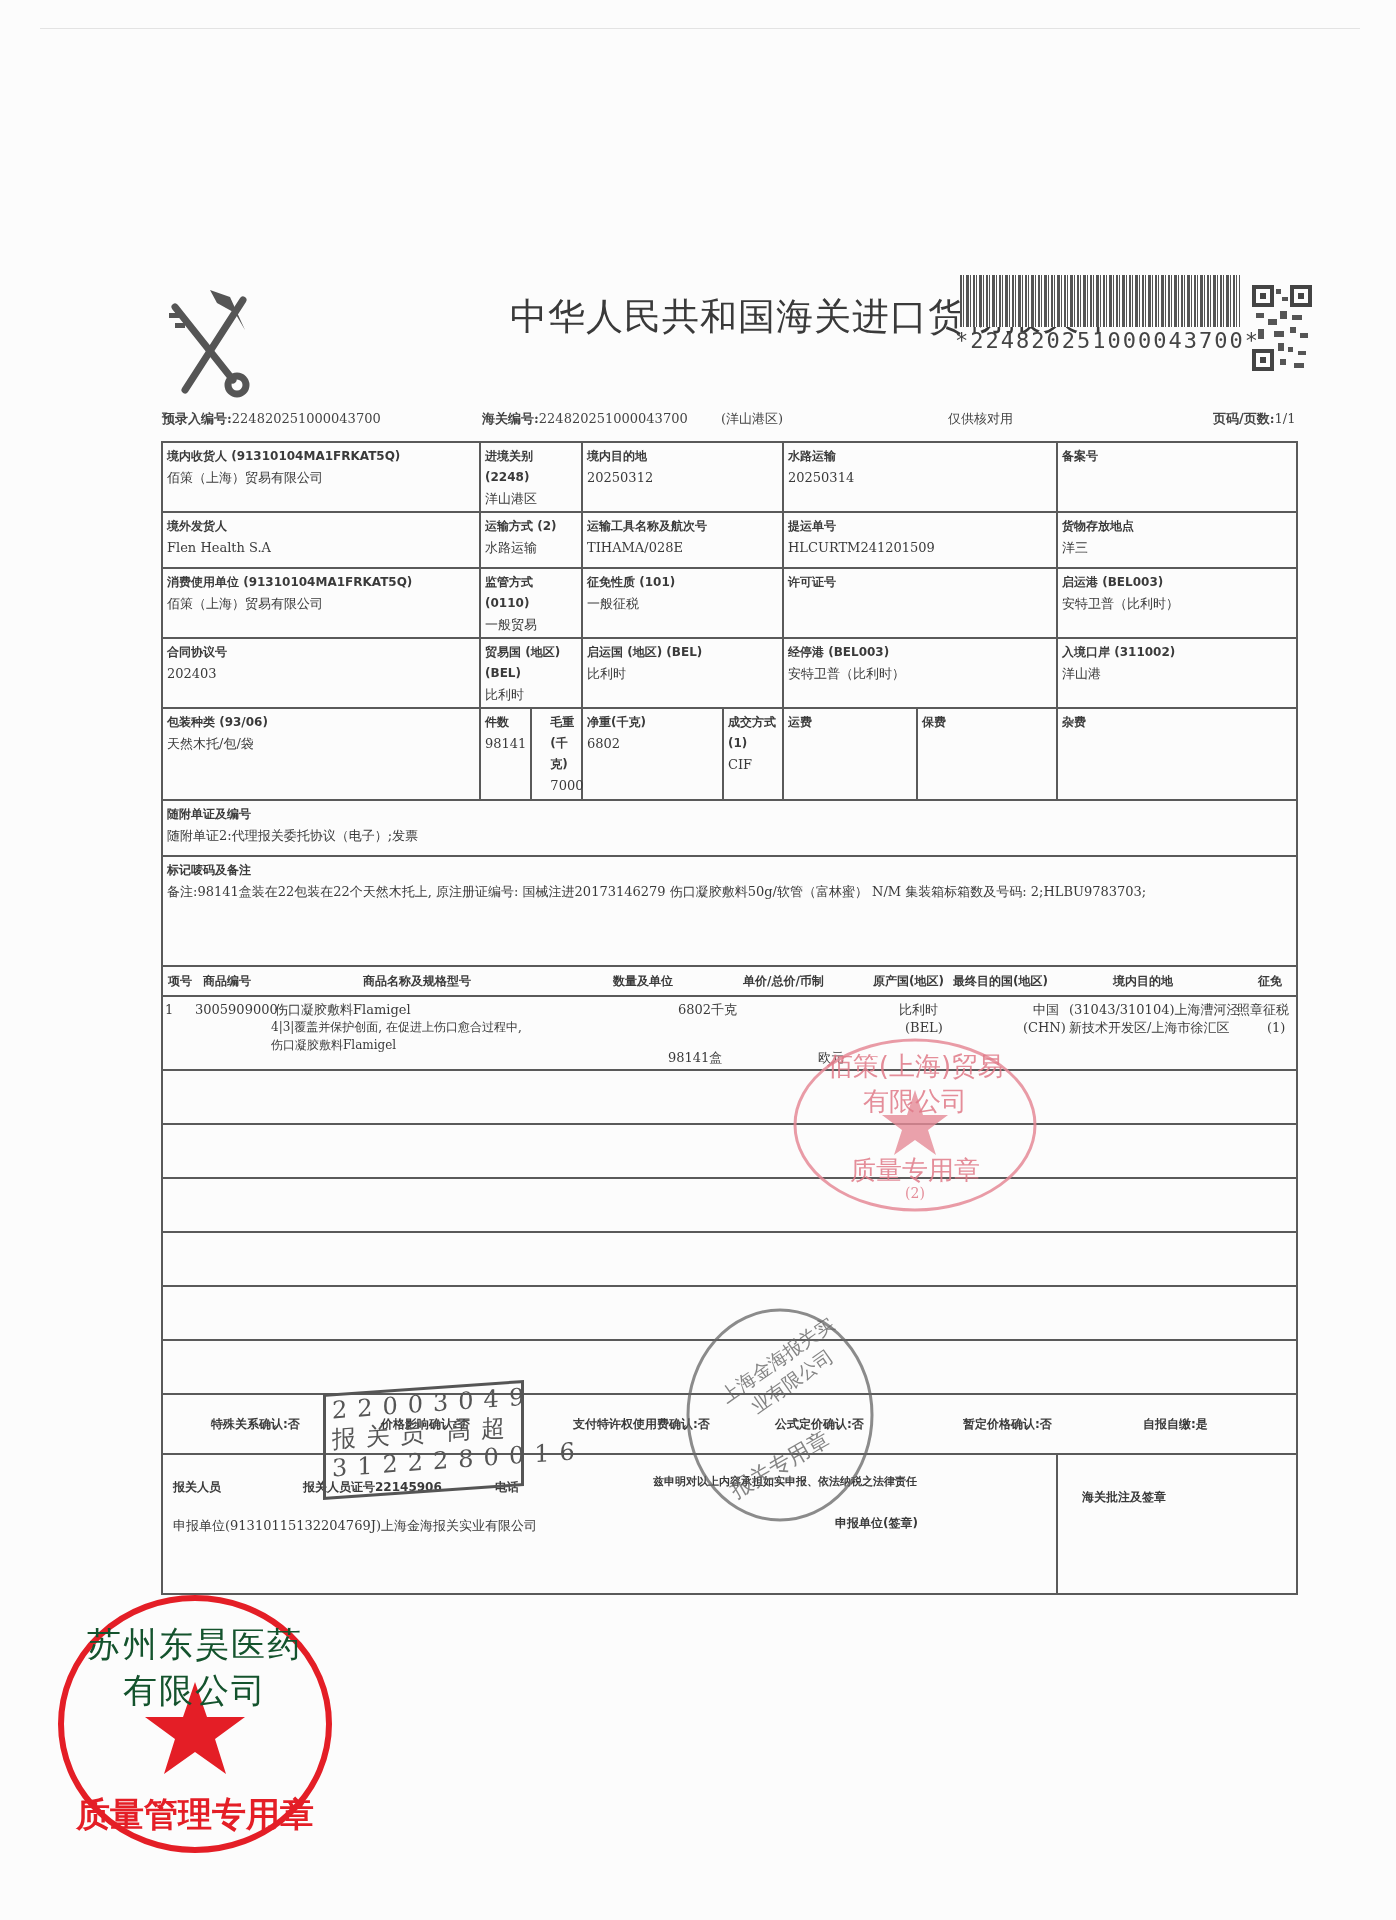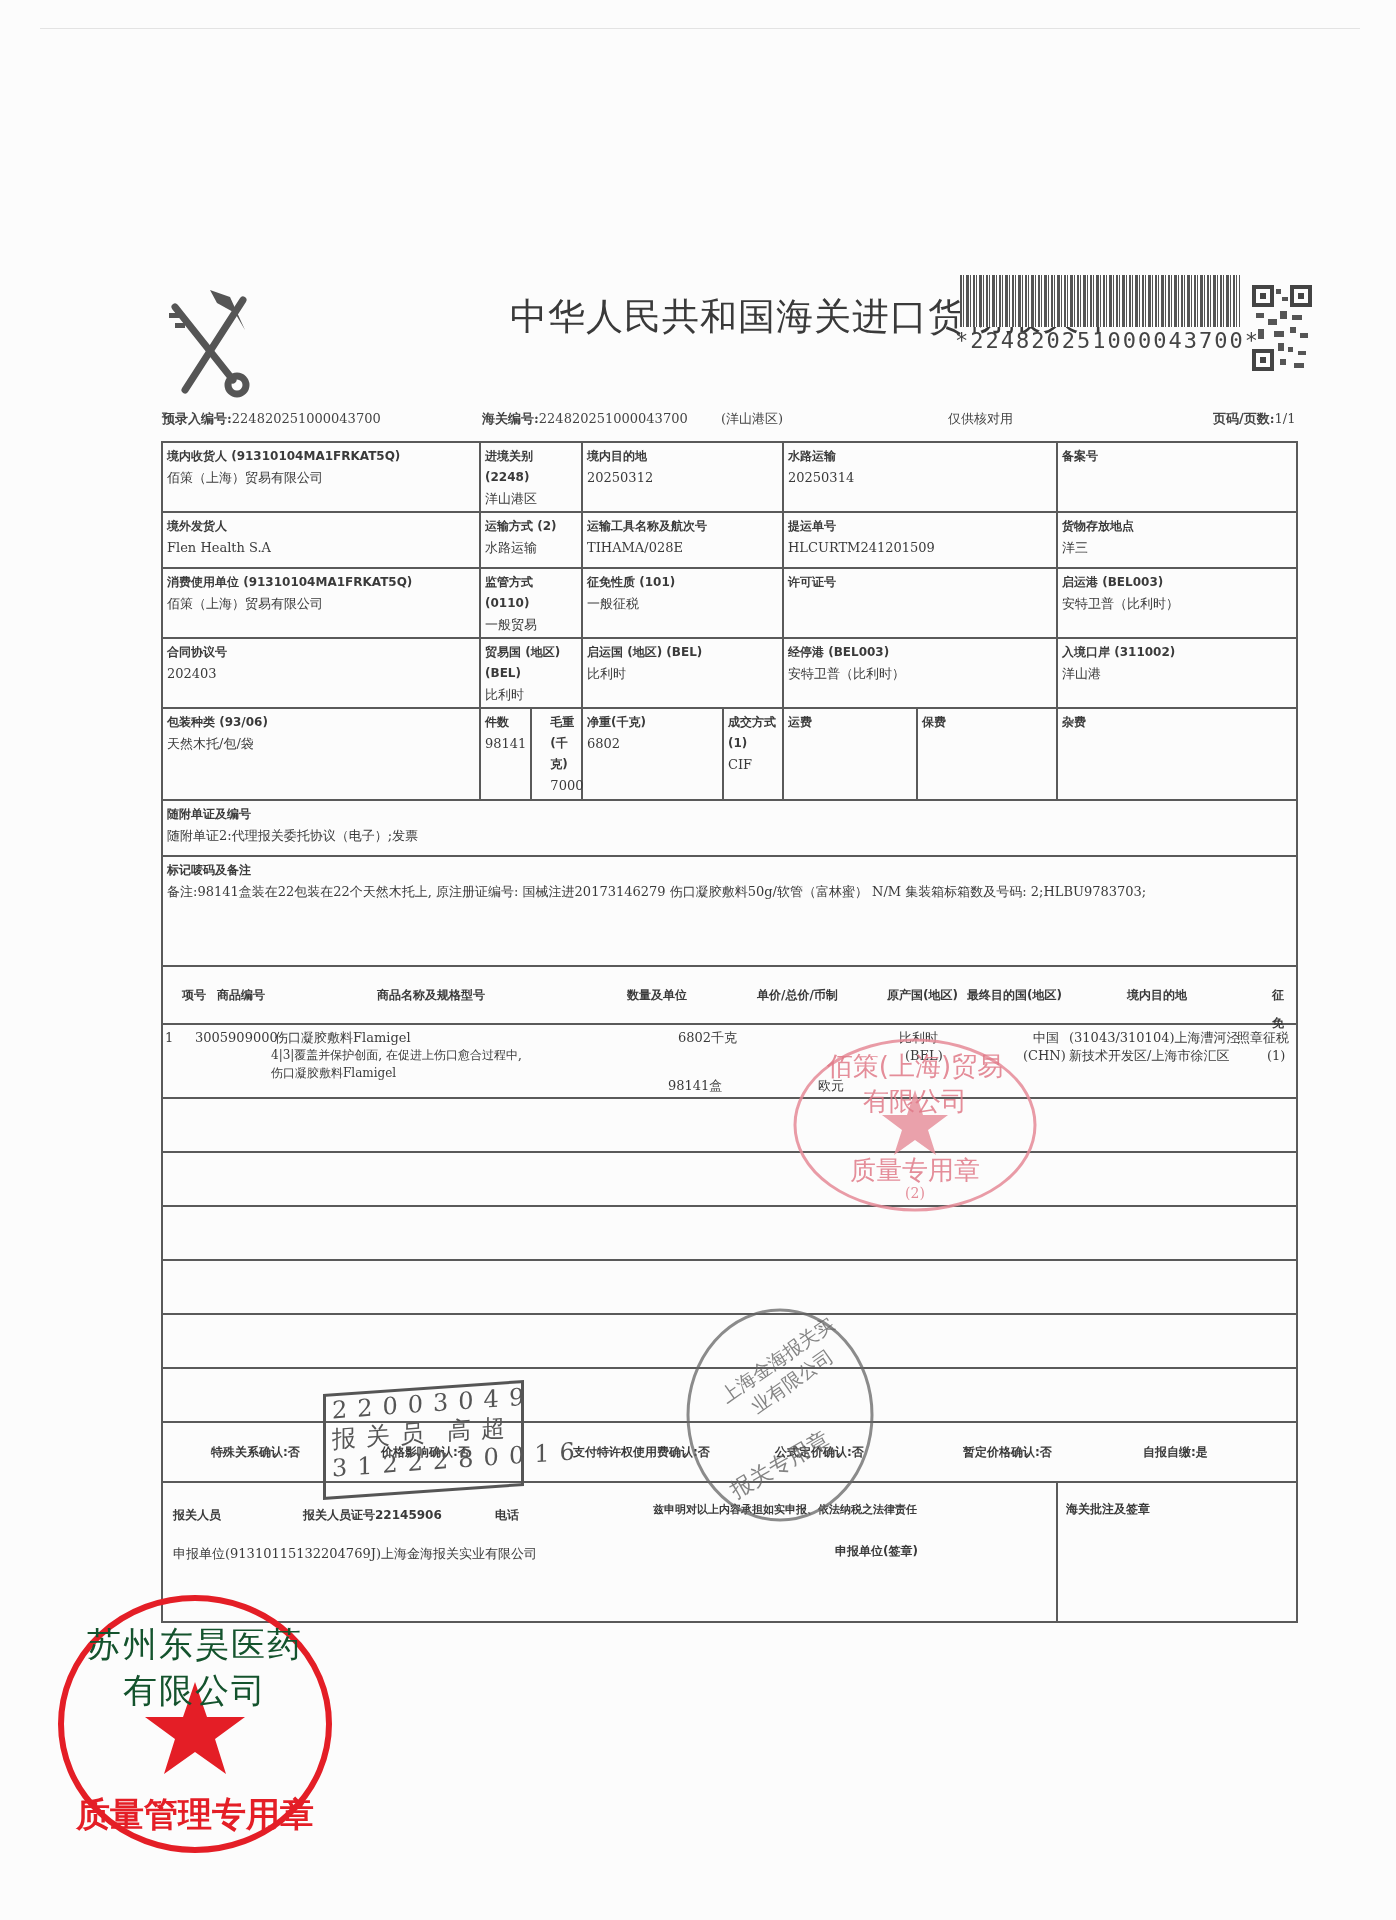--- a/index.html
+++ b/index.html
@@ -230,21 +230,21 @@
           <div class="val">随附单证2:代理报关委托协议（电子）;发票</div>
         </td>
   </tr>
   <tr style="height:110px">
     <td colspan="9">
           <div class="lbl">标记唛码及备注</div>
           <div class="val">备注:98141盒装在22包装在22个天然木托上, 原注册证编号: 国械注进20173146279 伤口凝胶敷料50g/软管（富林蜜） N/M  集装箱标箱数及号码: 2;HLBU9783703;</div>
         </td>
   </tr>
   <tr style="height:30px">
-    <td colspan="9" style="padding:14px">
+    <td colspan="9" style="padding:0">
       <div style="position:relative;height:28px;font-weight:bold;font-size:12px;font-family:'DejaVu Sans',sans-serif;line-height:28px">
         <span style="position:absolute;left:5px">项号</span>
         <span style="position:absolute;left:40px">商品编号</span>
         <span style="position:absolute;left:200px">商品名称及规格型号</span>
         <span style="position:absolute;left:450px">数量及单位</span>
         <span style="position:absolute;left:580px">单价/总价/币制</span>
         <span style="position:absolute;left:710px">原产国(地区)</span>
         <span style="position:absolute;left:790px">最终目的国(地区)</span>
         <span style="position:absolute;left:950px">境内目的地</span>
         <span style="position:absolute;left:1095px">征免</span>
@@ -307,21 +307,21 @@
     <td colspan="8" style="padding:0;border-right:2px solid #5a5a5a">
       <div style="position:relative;height:138px;font-size:12px">
         <span class="lbl" style="position:absolute;left:10px;top:22px">报关人员</span>
         <span class="lbl" style="position:absolute;left:140px;top:22px">报关人员证号22145906</span>
         <span class="lbl" style="position:absolute;left:332px;top:22px">电话</span>
         <span style="position:absolute;left:10px;top:60px;font-size:13px">申报单位(91310115132204769J)上海金海报关实业有限公司</span>
         <span class="lbl" style="position:absolute;left:490px;top:16px;font-size:11px">兹申明对以上内容承担如实申报、依法纳税之法律责任</span>
         <span class="lbl" style="position:absolute;left:672px;top:58px">申报单位(签章)</span>
       </div>
     </td>
-    <td style="padding:0">
+    <td style="padding:16px">
       <span class="lbl" style="display:block;padding:16px 8px;font-size:12px">海关批注及签章</span>
     </td>
   </tr>
 </tbody>
   </table>
 
 <div class="abs" style="left:790px;top:1035px;width:250px;height:180px;">
   <svg width="250" height="180" viewBox="0 0 250 180">
     <ellipse cx="125" cy="90" rx="120" ry="85" fill="none" stroke="#e58a96" stroke-width="3" opacity="0.85"></ellipse>
     <polygon points="125,55 133,80 158,80 138,95 146,120 125,105 104,120 112,95 92,80 117,80" fill="#e58a96" opacity="0.8"></polygon>

